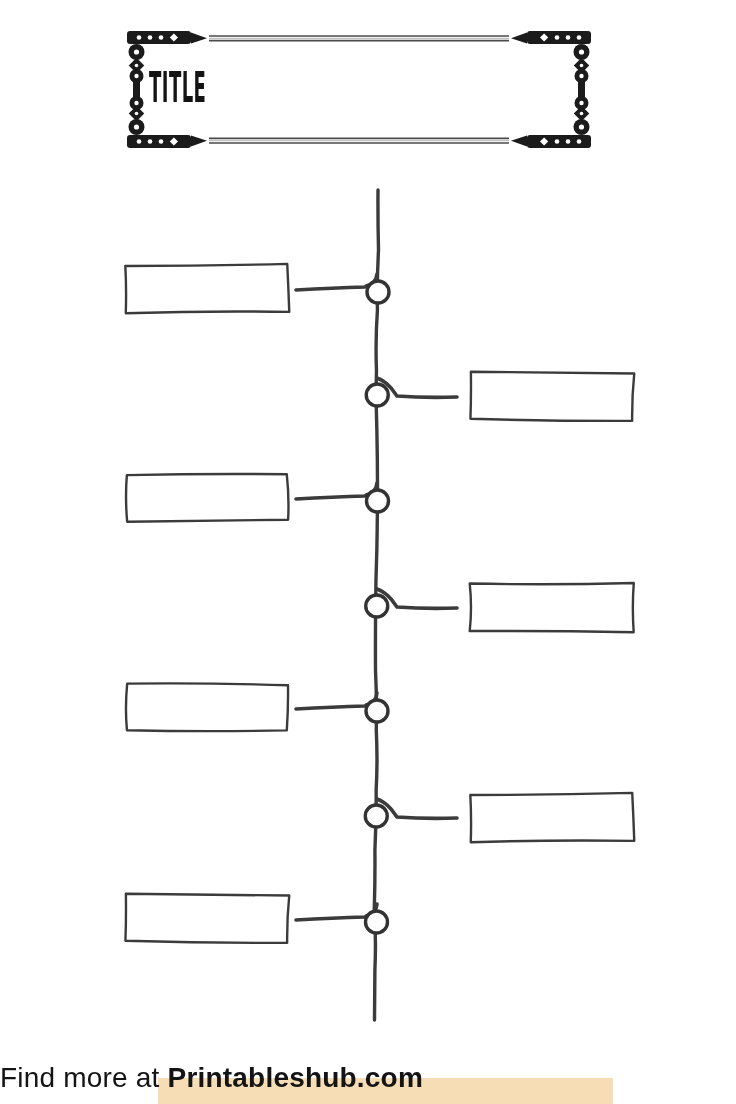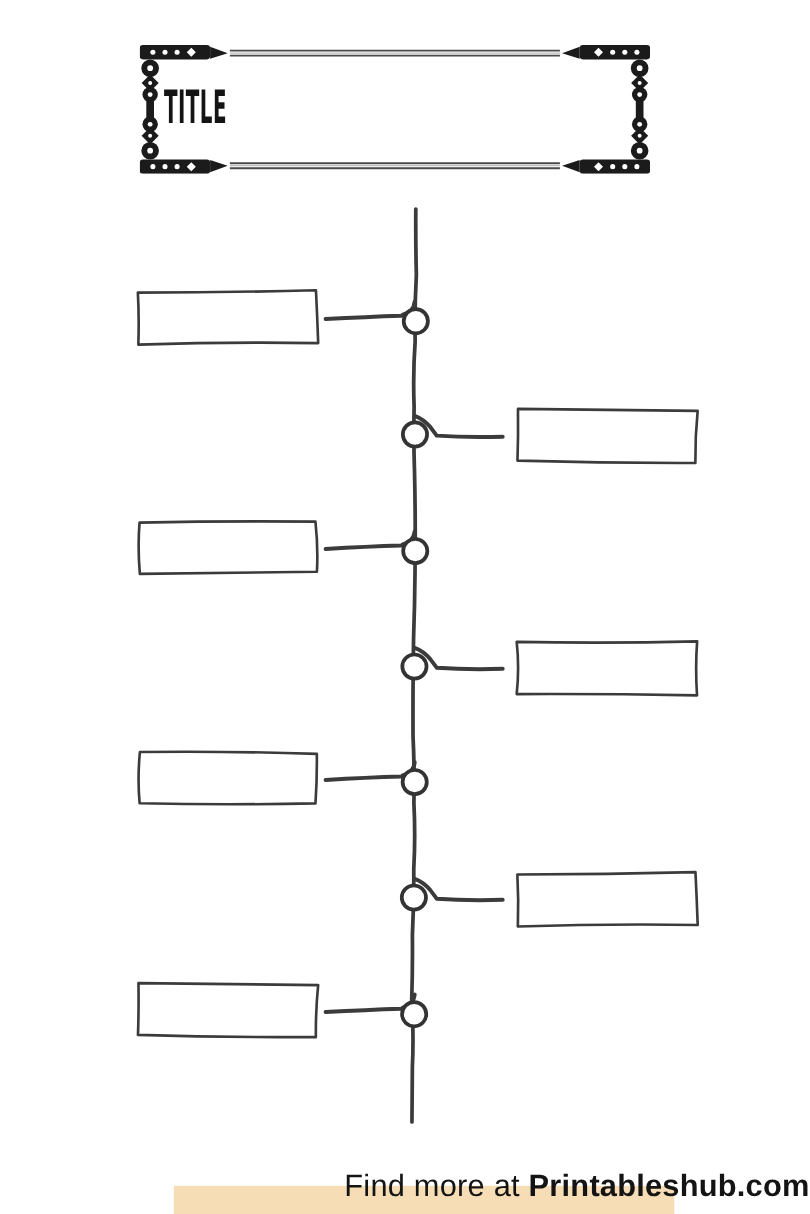--- a/index.html
+++ b/index.html
@@ -13,21 +13,21 @@
     height: 1104px;
     background: var(--bg, #ffffff);
     overflow: hidden;
     font-family: "Liberation Sans", sans-serif;
   }
 
   
   .frame {
     position: absolute;
     left: 127px;
-    top: 41px;
+    top: 31px;
     width: 464px;
     height: 117px;
   }
   .frame svg {
     position: absolute;
     inset: 0;
     width: 100%;
     height: 100%;
   }
   .title {
@@ -60,21 +60,21 @@
     top: 1078px;
     width: 455px;
     height: 26px;
     background: var(--highlight, #f6ddb5);
   }
   .footer {
     position: absolute;
     left: 0;
     right: 0;
     top: 1062px;
-    text-align: right;
+    text-align: left;
     font-size: 28px;
     color: var(--ink, #141414);
     letter-spacing: 0.2px;
   }
   .footer .brand {
     font-weight: 700;
   }
 </style>
 </head>
 <body>

